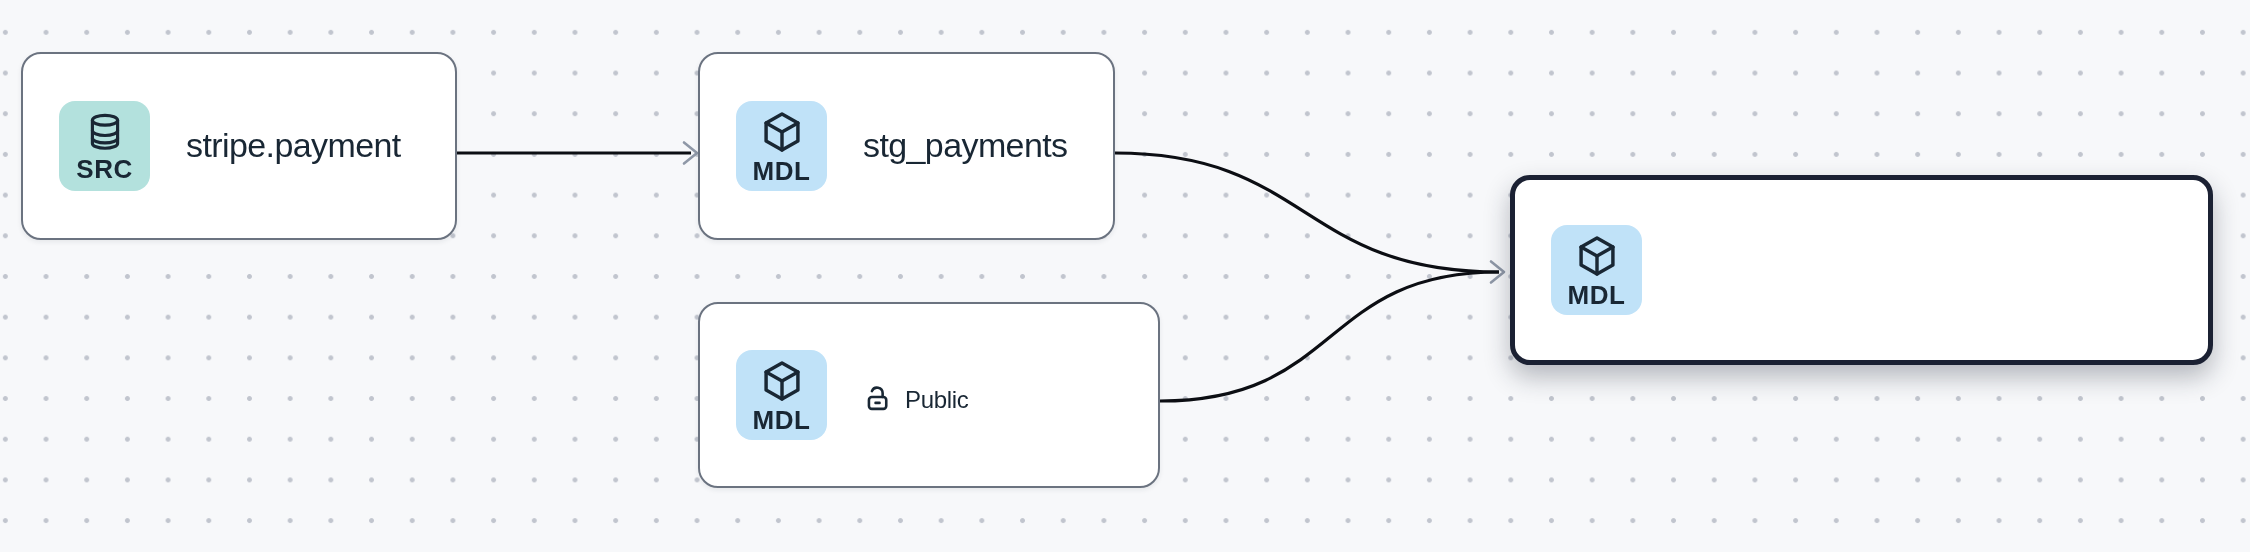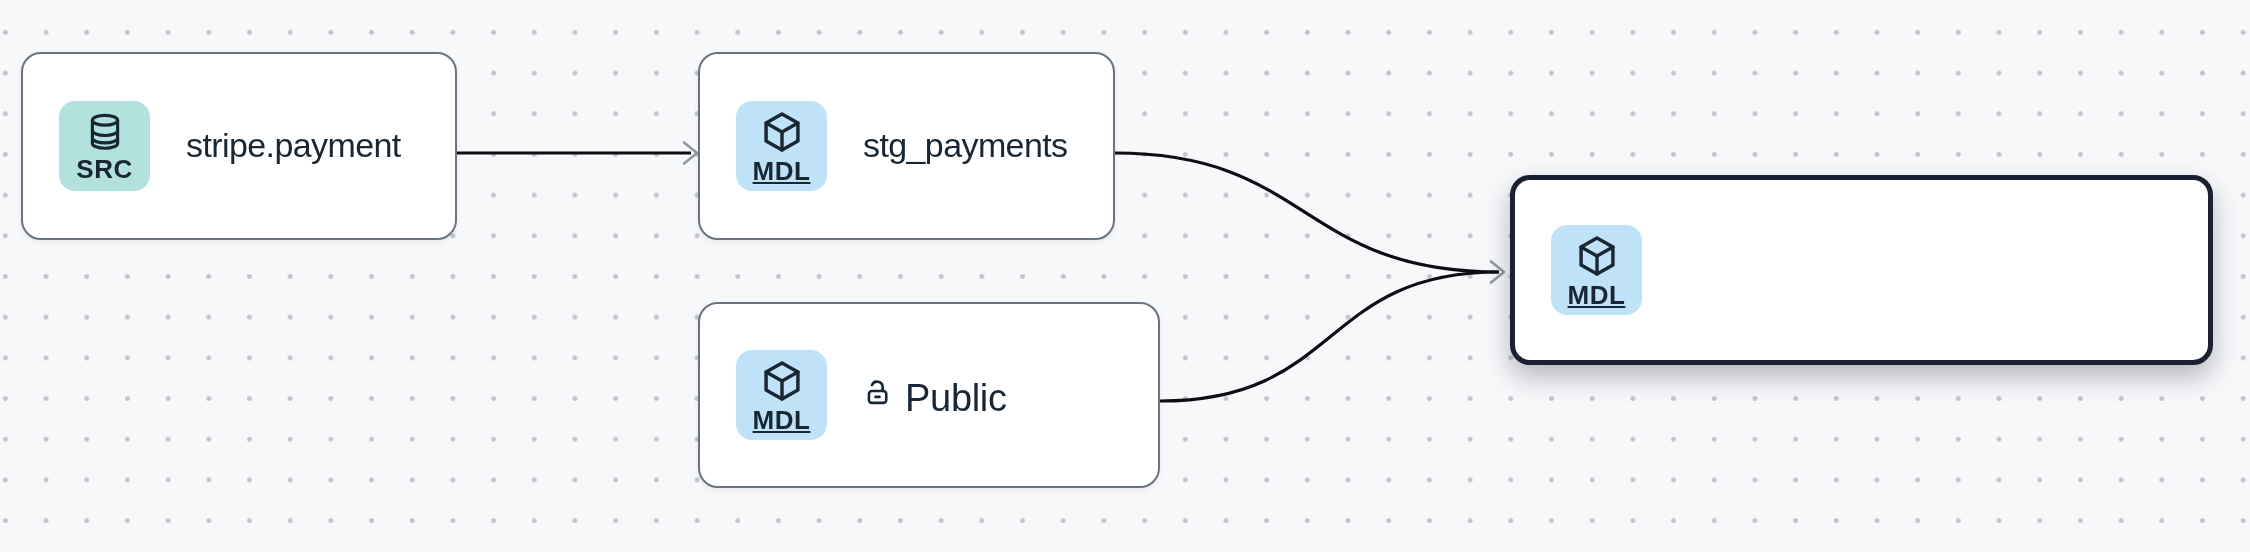--- a/index.html
+++ b/index.html
@@ -66,43 +66,43 @@
     width: 91px;
     height: 90px;
     border-radius: 16px;
     display: flex;
     flex-direction: column;
     align-items: center;
     justify-content: center;
     gap: 3px;
   }
   .badge-src { background: var(--badge-src-bg); }
-  .badge-mdl { background: var(--badge-mdl-bg); text-decoration: underline; }
+  .badge-mdl { background: var(--badge-mdl-bg); }
   .badge svg { display: block; color: var(--text-color); }
   .badge-label {
     font-size: 26px;
     font-weight: 700;
     letter-spacing: 0.5px;
     line-height: 1;
     color: var(--text-color);
   }
   .node-text { display: flex; flex-direction: column; justify-content: center; }
   .node-label {
     font-size: 34px;
     letter-spacing: -0.6px;
     white-space: nowrap;
     line-height: 1.15;
     color: var(--text-color);
   }
   .node-access {
     margin-top: 6px;
     display: flex;
-    align-items: flex-start;
+    align-items: flex-end;
     gap: 11px;
-    font-size: 38px;
+    font-size: 24px;
     letter-spacing: -0.3px;
     color: var(--text-color);
   }
   .node-access svg { display: block; color: var(--text-color); }
 </style>
 </head>
 <body>
 
 <div class="canvas">
 

